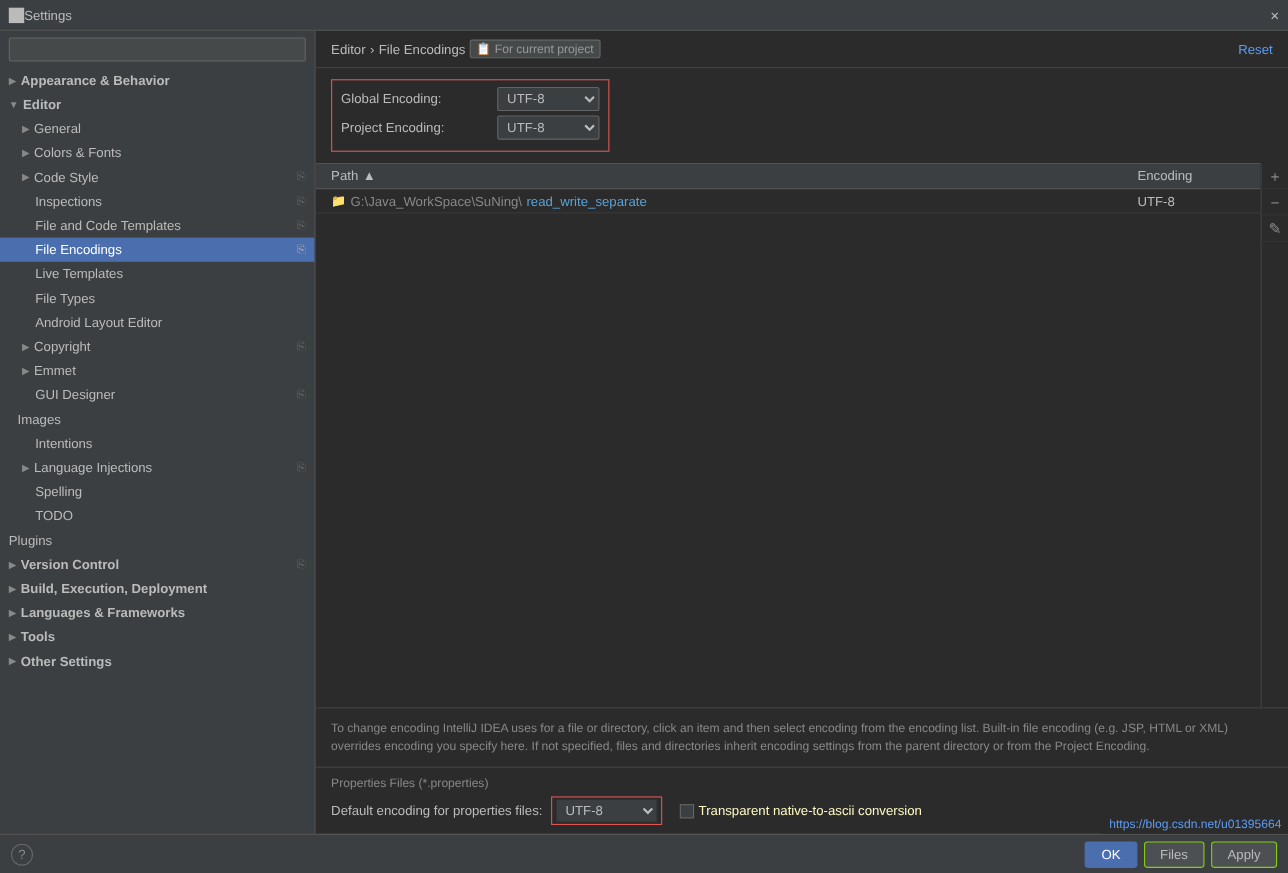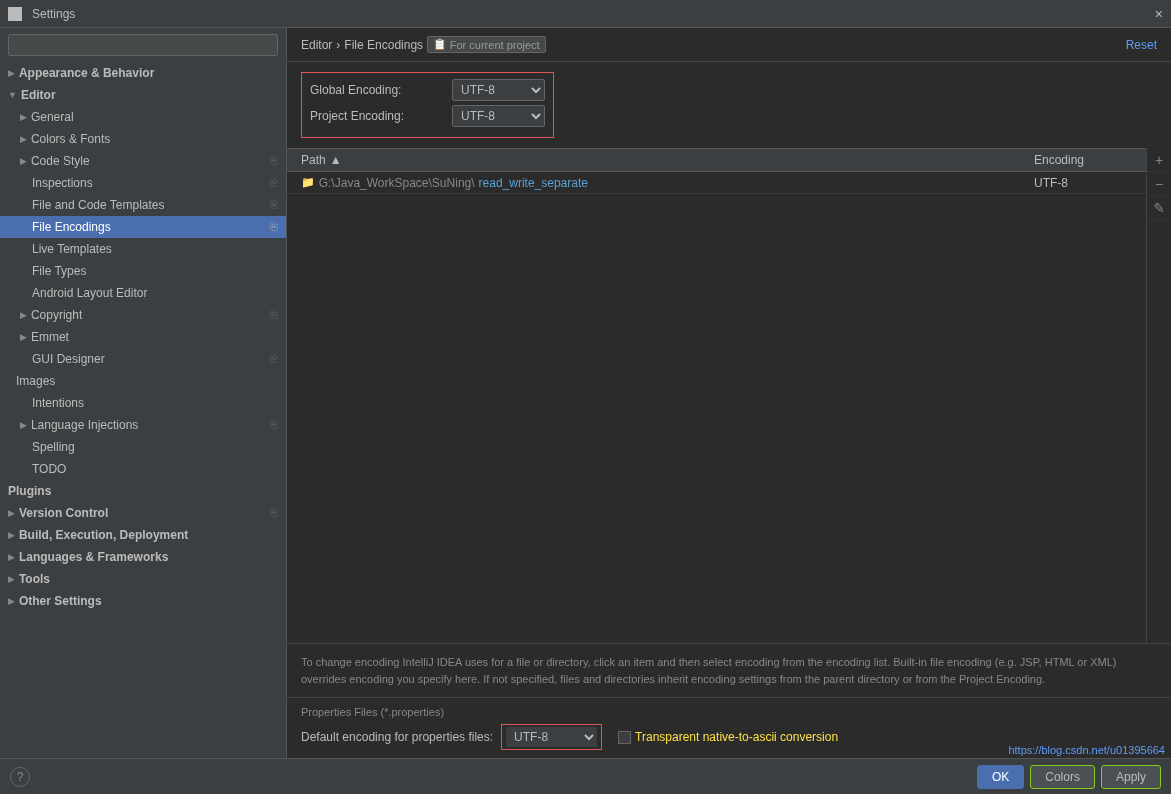--- a/index.html
+++ b/index.html
@@ -3,21 +3,21 @@
   <meta charset="utf-8">
   <style>
     * { box-sizing: border-box; margin: 0; padding: 0; }
     body { font-family: 'Segoe UI', Arial, sans-serif; font-size: 12px; background: #3c3f41; color: #bbbbbb; width: 1171px; height: 794px; overflow: hidden; }
 
     
     .title-bar {
       display: flex; align-items: center; justify-content: space-between;
       background: #3c3f41; border-bottom: 1px solid #555; height: 28px; padding: 0 8px;
     }
-    .title-bar-left { display: flex; align-items: center; gap: 10px; }
+    .title-bar-left { display: flex; align-items: center; gap: 0; }
     .title-bar-icon { width: 14px; height: 14px; background: #bbbbbb; font-size: 10px; display: flex; align-items: center; justify-content: center; }
     .title-bar-title { color: #bbbbbb; font-size: 12px; }
     .title-bar-close { color: #bbbbbb; cursor: pointer; font-size: 14px; }
 
     
     .dialog { display: flex; flex-direction: column; height: calc(794px - 28px); }
     .dialog-body { display: flex; flex: 1; overflow: hidden; }
 
     
     .sidebar {
@@ -135,21 +135,21 @@
     }
     .prop-select {
       background: #3c3f41; border: none; color: #bbbbbb;
       font-size: 12px; padding: 2px 4px; cursor: pointer;
     }
     .checkbox-row { display: flex; align-items: center; gap: 4px; margin-left: 8px; }
     .checkbox-box {
       width: 13px; height: 13px; border: 1px solid #646464; background: #3c3f41;
       display: flex; align-items: center; justify-content: center;
     }
-    .checkbox-label { color: #fde047; font-size: 12px; }
+    .checkbox-label { color: #fef9c3; font-size: 12px; }
 
     
     .watermark {
       position: absolute; bottom: 36px; right: 0; color: #5c9cf5; font-size: 11px;
       background: rgba(43,43,43,0.85); padding: 2px 6px;
     }
 
     
     .table-wrapper { display: flex; flex: 1; min-height: 0; overflow: hidden; }
     .table-main { flex: 1; display: flex; flex-direction: column; min-height: 0; overflow: hidden; }
@@ -259,21 +259,21 @@
 
         <div class="sidebar-item indent2" style="padding-left:32px;">
           <span>Spelling</span>
         </div>
 
         <div class="sidebar-item indent2" style="padding-left:32px;">
           <span>TODO</span>
         </div>
 
         <div class="sidebar-item" style="padding-left:8px;">
-          <span style="font-weight:bold;color:#bbbbbb;">Plugins</span>
+          <span style="font-weight:normal;color:#bbbbbb;">Plugins</span>
         </div>
 
         <div class="sidebar-item" style="padding-left:8px;">
           <span class="arrow">▶</span>
           <span style="font-weight:bold;color:#bbbbbb;">Version Control</span>
           <span class="icon-copy">⎘</span>
         </div>
 
         <div class="sidebar-item" style="padding-left:8px;">
           <span class="arrow">▶</span>
@@ -381,19 +381,19 @@
         </div>
       </div>
     </div>
 
   </div>
 
   <div class="dialog-bottom">
     <div class="help-btn">?</div>
     <div class="dialog-buttons">
       <button class="btn primary">OK</button>
-      <button class="btn">Colors</button>
+      <button class="btn">Files</button>
       <button class="btn">Apply</button>
     </div>
   </div>
 </div>
 
 <div class="watermark">https://blog.csdn.net/u01395664</div>
 
 </body></html>

